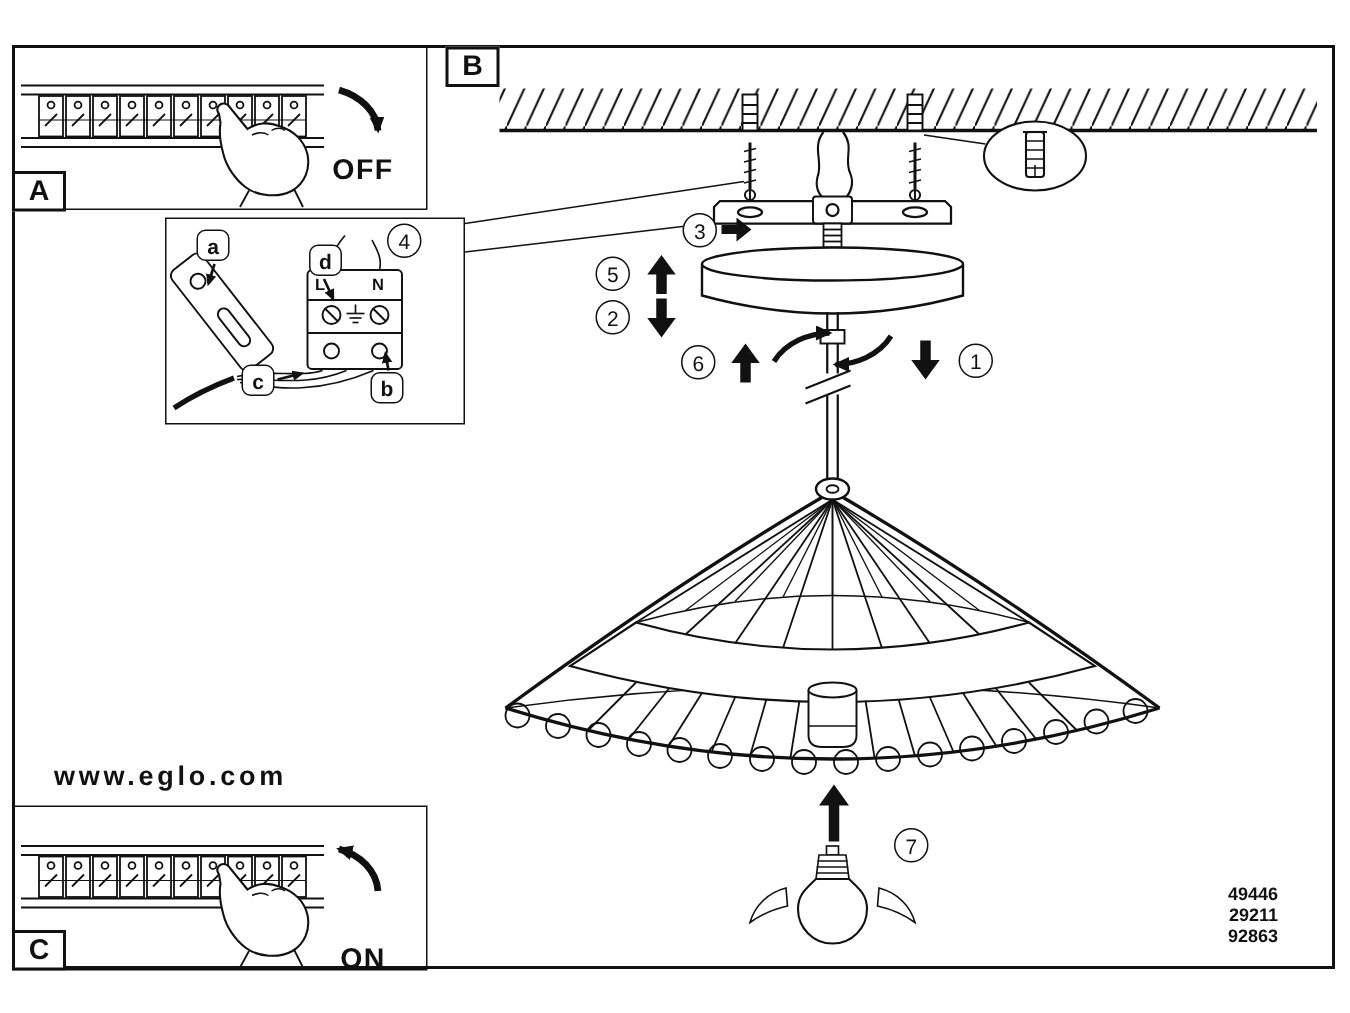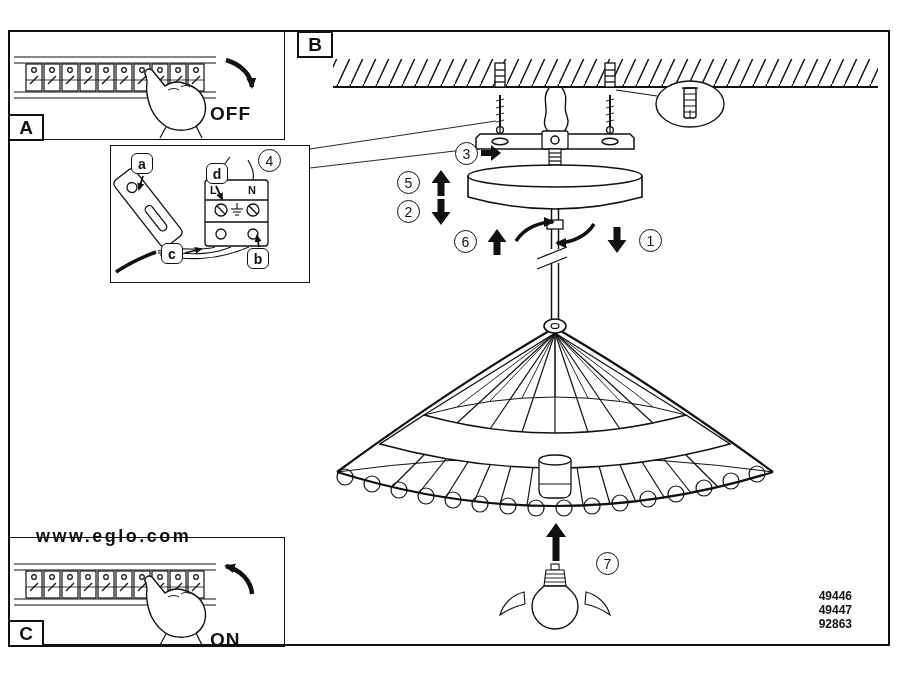--- a/index.html
+++ b/index.html
@@ -14,25 +14,25 @@
   svg.art{position:absolute;left:0;top:0;z-index:3;}
   .secbox{position:absolute;width:36px;height:27px;border:2.5px solid #111;background:#fff;
           box-sizing:border-box;display:flex;align-items:center;justify-content:center;
           font-weight:bold;font-size:19px;z-index:5;}
   .badge{position:absolute;width:23px;height:23px;border:1.6px solid #111;border-radius:50%;
          background:#fff;box-sizing:border-box;display:flex;align-items:center;justify-content:center;
          font-size:14px;z-index:5;}
   .key{position:absolute;width:22px;height:21px;border:1.6px solid #111;border-radius:6px;
        background:#fff;box-sizing:border-box;display:flex;align-items:center;justify-content:center;
        font-size:14px;font-weight:bold;z-index:5;}
-  .switchlabel{position:absolute;width:64px;text-align:left;font-weight:bold;font-size:19px;
+  .switchlabel{position:absolute;width:64px;text-align:center;font-weight:bold;font-size:19px;
                letter-spacing:1px;z-index:5;}
   .tlabel{position:absolute;font-size:11px;font-weight:bold;z-index:5;}
   .site{position:absolute;left:36px;top:507px;font-size:18px;font-weight:bold;
-        letter-spacing:2.5px;z-index:5;margin-top:19px;}
+        letter-spacing:2.5px;z-index:5;}
   .models{position:absolute;right:48px;top:589px;text-align:right;font-size:12px;
           font-weight:bold;line-height:14px;z-index:5;}
 </style>
 </head>
 <body>
 
 <div class="page">
 
   <div class="frame"></div>
   <div class="panel panel-a"></div>
@@ -340,17 +340,17 @@
   <div class="key" style="left:206px;top:163px;">d</div>
   <div class="key" style="left:161px;top:243px;">c</div>
   <div class="key" style="left:247px;top:248px;">b</div>
 
   <div class="tlabel" style="left:210px;top:184px;">L</div>
   <div class="tlabel" style="left:248px;top:184px;">N</div>
 
   <div class="site">www.eglo.com</div>
   <div class="models">
     <div>49446</div>
-    <div>49447</div>
+    <div>29211</div>
     <div>92863</div>
   </div>
 
 </div>
 
 </body></html>

